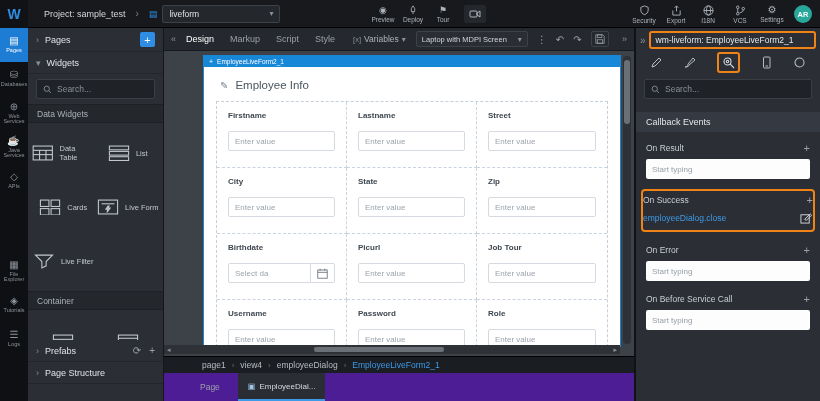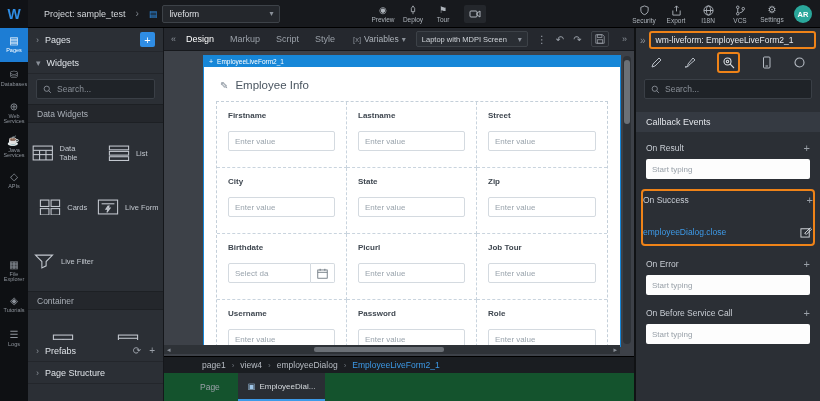--- a/index.html
+++ b/index.html
@@ -111,21 +111,21 @@
     display:flex; align-items:center; justify-content:space-between; padding:0 3px;
     color:#8a9098; font-size:7px; }
   .hthumb { position:absolute; left:150px; top:2px; width:130px; height:5px; background:#6b7076; border-radius:2px; }
 
   
   .crumbbar { position:absolute; left:164px; top:356px; width:470px; height:17px; background:#1a1d21;
     display:flex; align-items:center; padding-left:38px; gap:6px; font-size:8.5px; border-top:1px solid #000; }
   .crumb { color:#b8bdc4; }
   .crumb.active { color:#3d9ae8; }
   .csep { color:#6a7078; font-size:8px; }
-  .bottombar { position:absolute; left:164px; top:373px; width:470px; height:28px; background:#14532d;
+  .bottombar { position:absolute; left:164px; top:373px; width:470px; height:28px; background:#4c1d95;
     display:flex; align-items:center; }
   .bb-page { margin-left:36px; font-size:8.5px; color:#9aa0a8; }
   .bb-tab { margin-left:18px; height:100%; background:#2a2e34; display:flex; align-items:center;
     gap:4px; padding:0 10px; font-size:8px; color:#d6dade; border-bottom:2px solid #3d9ae8; }
   .bb-tab .ti { font-size:8px; color:#9fc6e8; }
 
   
   .rpanel { position:absolute; left:634px; top:28px; width:186px; height:373px; background:#2b2f35;
     border-left:2px solid #101214; display:flex; flex-direction:column; overflow:hidden; }
   .rp-title { display:flex; align-items:center; gap:3px; padding:3px 4px 0; }
@@ -140,21 +140,21 @@
     color:#8a9098; font-size:8.5px; }
   .rp-section { flex:0 0 20px; margin-top:6px; background:#353a42; display:flex; align-items:center;
     padding:0 10px; font-size:9px; color:#e2e5ea; }
   .rp-events { padding:8px 10px; }
   .ev-head { height:16px; display:flex; align-items:center; justify-content:space-between;
     font-size:8.5px; color:#c9ced5; }
   .ev-plus { color:#9aa0a8; font-size:11px; }
   .ev-input { height:20px; background:#fdfdfd; border-radius:2px; display:flex; align-items:center;
     padding:0 6px; font-size:8px; color:#98a0a8; margin:3px 0 10px; }
   .ev-success { border:2px solid #ef8318; border-radius:4px; margin:0 -5px 10px; padding:1px 0 5px; }
-  .ev-value { display:flex; align-items:center; justify-content:space-between; margin-top:16px; }
+  .ev-value { display:flex; align-items:center; justify-content:space-between; margin-top:2px; }
   .ev-link { font-size:8.5px; color:#3d9ae8; }
   .ev-edit { width:15px; height:15px; display:flex; align-items:center; justify-content:center; }
 </style>
 </head>
 <body>
 
 <div id="root">
 
   <div class="topbar">
     <div class="logo">W</div>

